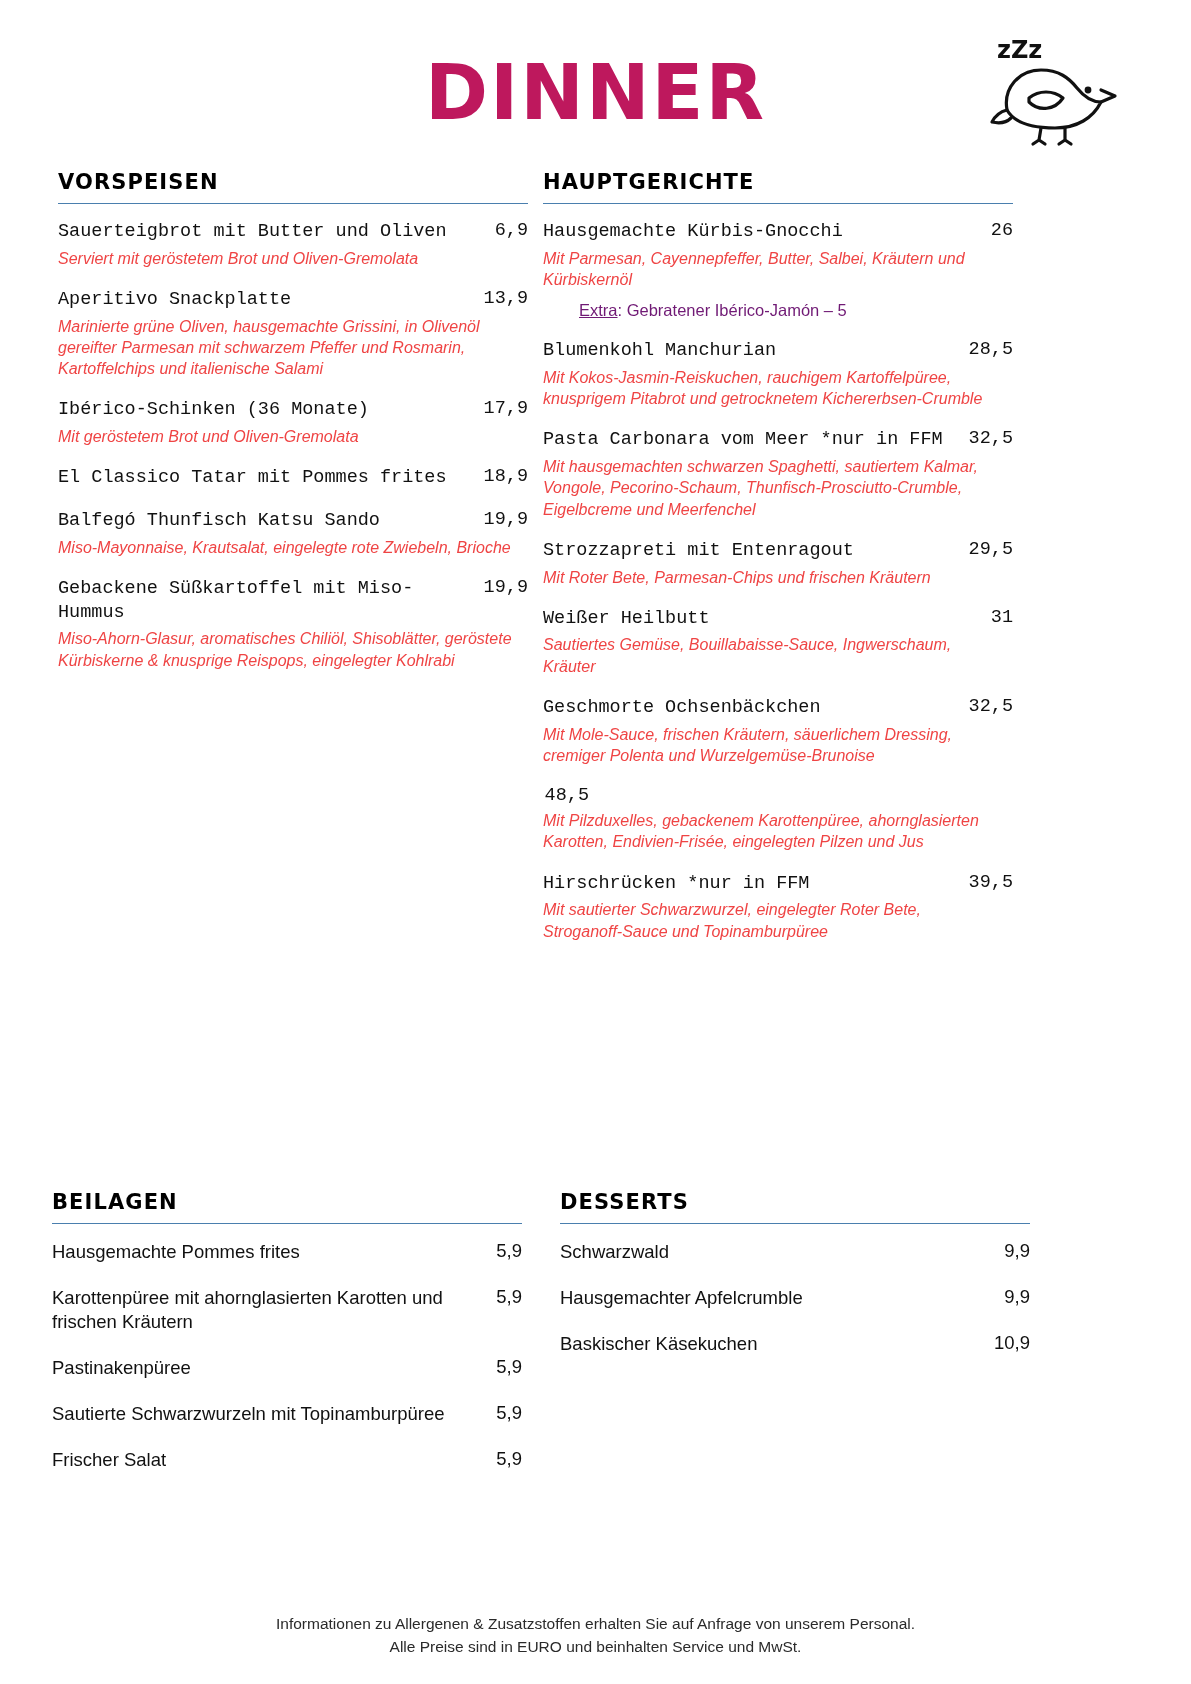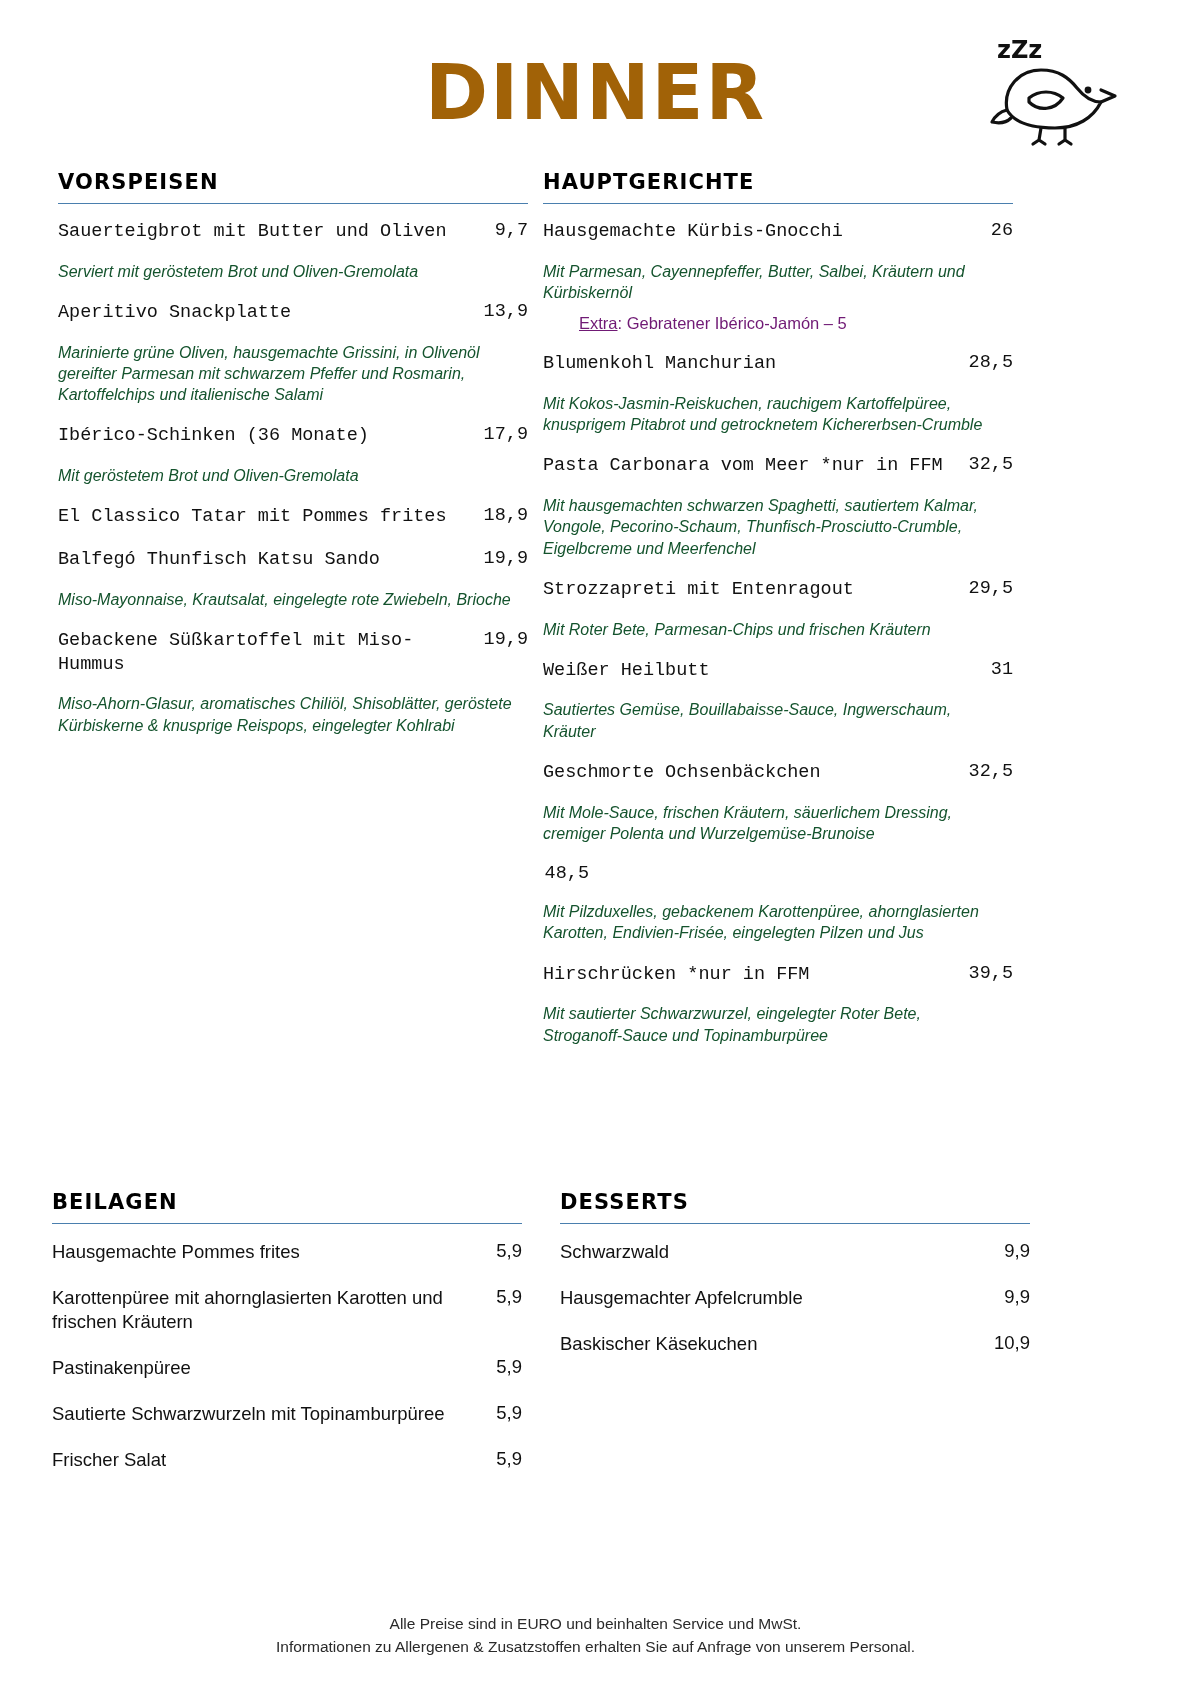--- a/index.html
+++ b/index.html
@@ -25,21 +25,21 @@
   }
   .menu-title {
     position: absolute;
     left: 0; right: 0;
     top: 48px;
     text-align: center;
     font-size: 76px;
     font-weight: 800;
     letter-spacing: 2px;
     font-family: "DejaVu Sans", sans-serif;
-    color: #a16207;
+    color: #be185d;
   }
   .logo {
     position: absolute;
     right: 72px;
     top: 32px;
     width: 130px;
     height: 120px;
   }
 
   
@@ -90,23 +90,23 @@
     font-weight: 400;
     color: #111;
     white-space: nowrap;
     flex: 0 0 auto;
     text-align: right;
     min-width: 46px;
   }
   .item-desc {
     font-size: 16px;
     font-style: italic;
-    color: #14532d;
+    color: #ef4444;
     line-height: 1.33;
-    margin-top: 17px;
+    margin-top: 4px;
     max-width: 460px;
   }
   .item-extra {
     font-size: 16.5px;
     color: #701a75;
     margin-top: 11px;
     margin-left: 36px;
   }
   .item-extra u { text-decoration: underline; }
 
@@ -169,21 +169,21 @@
 
   <div class="columns">
 
     <div class="col col-left">
       <div class="section-title">VORSPEISEN</div>
       <div class="rule"></div>
       <div id="list-vorspeisen">
           <div class="item">
             <div class="item-head">
               <div class="item-name">Sauerteigbrot mit Butter und Oliven</div>
-              <div class="item-price">9,7</div>
+              <div class="item-price">6,9</div>
             </div>
             <div class="item-desc">Serviert mit geröstetem Brot und Oliven-Gremolata</div>
           </div>
           <div class="item">
             <div class="item-head">
               <div class="item-name">Aperitivo Snackplatte</div>
               <div class="item-price">13,9</div>
             </div>
             <div class="item-desc">Marinierte grüne Oliven, hausgemachte Grissini, in Olivenöl gereifter Parmesan mit schwarzem Pfeffer und Rosmarin, Kartoffelchips und italienische Salami</div>
           </div>
@@ -324,17 +324,17 @@
           </div>
           <div class="simple-item">
             <div class="item-name">Baskischer Käsekuchen</div>
             <div class="item-price">10,9</div>
           </div>
         </div>
     </div>
   </div>
 
   <div class="footer">
+    <div>Informationen zu Allergenen &amp; Zusatzstoffen erhalten Sie auf Anfrage von unserem Personal.</div>
     <div>Alle Preise sind in EURO und beinhalten Service und MwSt.</div>
-    <div>Informationen zu Allergenen &amp; Zusatzstoffen erhalten Sie auf Anfrage von unserem Personal.</div>
   </div>
 
 </div>
 
 </body></html>

